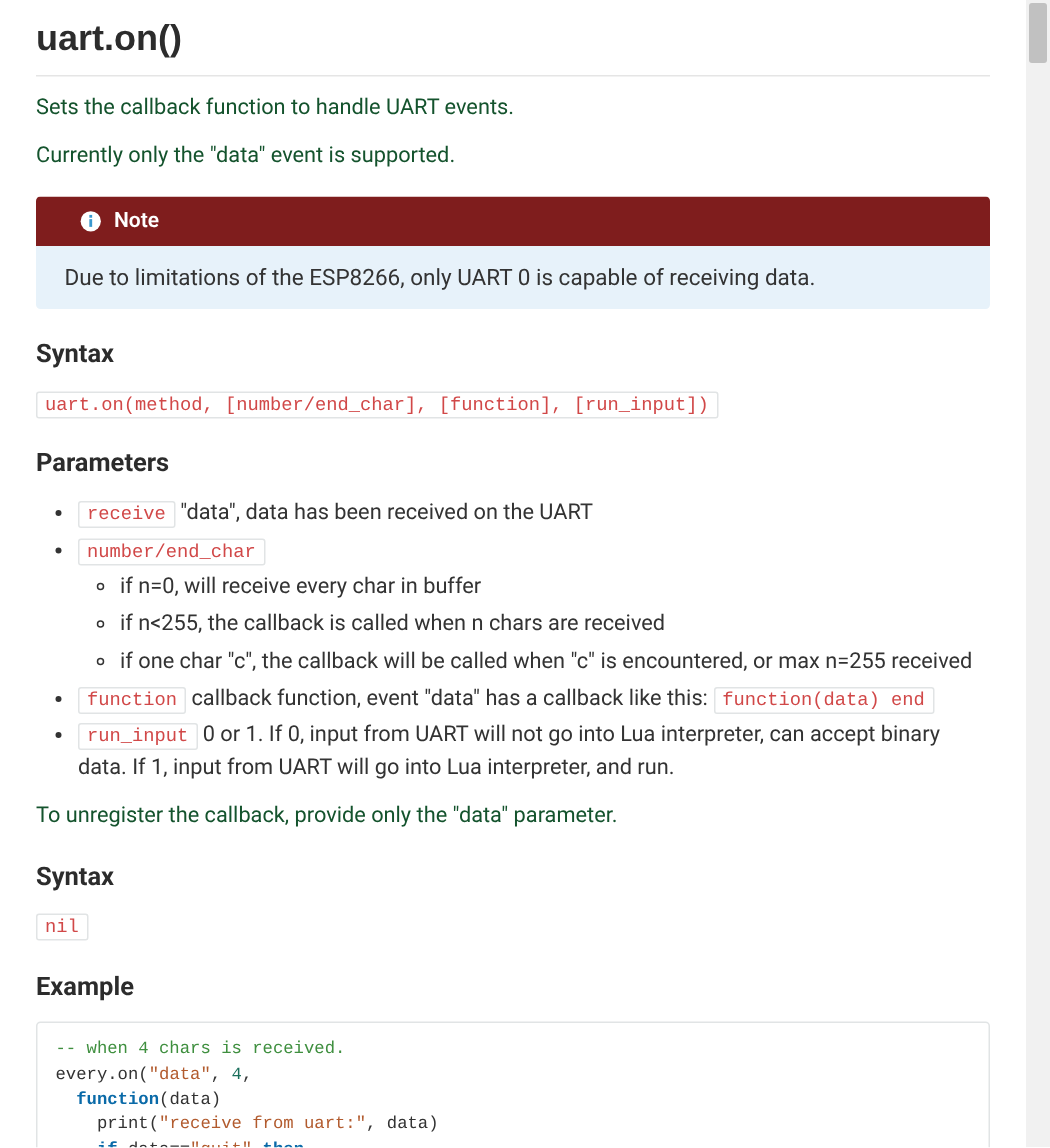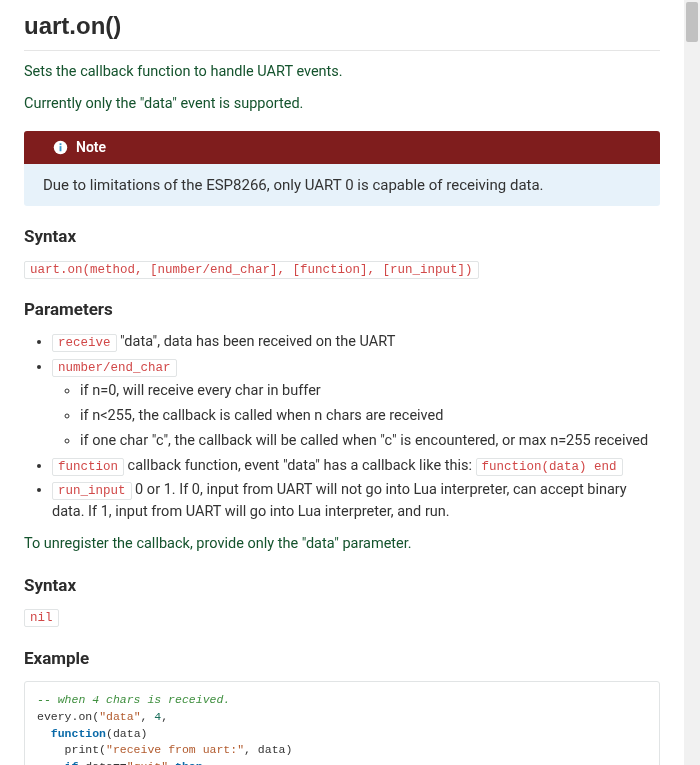--- a/index.html
+++ b/index.html
@@ -100,21 +100,21 @@
     border: 1px solid #e1e4e5;
     border-radius: 3px;
     padding: 10px 12px;
     font-family: "Courier New", Consolas, monospace;
     font-size: 11.5px;
     line-height: 1.45;
     overflow: hidden;
     margin: 10px 0 0 0;
     white-space: pre;
   }
-  .c-comment { color: #3f8f3f; font-style: italic; }
+  .c-comment { color: #3f8f3f; }
   .c-str { color: #b25b2e; }
   .c-kw { color: #0a6aa8; font-weight: 600; }
   .c-num { color: #1a6f5c; }
   .c-fn { color: #333; }
 </style>
 </head>
 <body>
 
 <div class="page">
   <div class="scrollbar-track">

